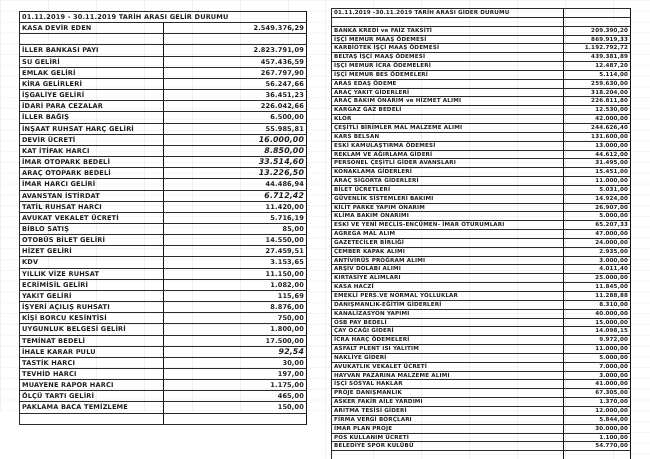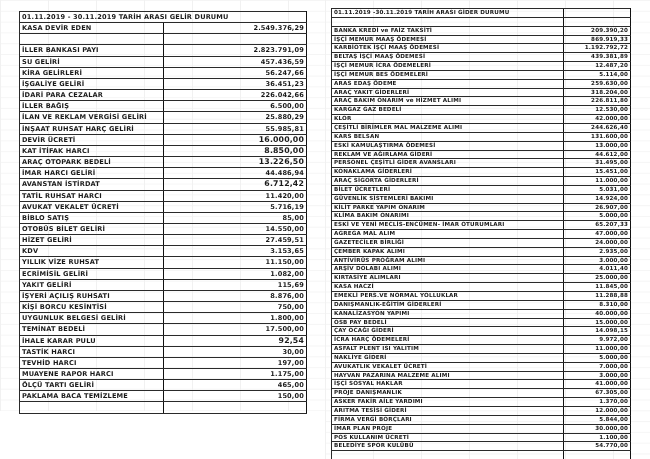--- a/index.html
+++ b/index.html
@@ -17,21 +17,21 @@
   .tbl-right { left: 6px; top: 8px; width: 300px; }
   td { padding: 0 2px; font-weight: bold; white-space: nowrap; overflow: hidden;
        border-bottom: 1px solid #2a2a2a; font-size: 6.6px; letter-spacing: 0.15px; }
   .tbl-left td { height: 10.15px; line-height: 10.15px; }
   .tbl-right td { height: 7.85px; line-height: 7.85px; font-size: 5.6px; }
   td.lbl { border-left: 1px solid #2a2a2a; }
   td.val { text-align: right; border-left: 1.6px solid #111; border-right: 1.6px solid #111; }
   tr.hdr td { border-top: 1px solid #2a2a2a; }
   .tbl-left td.val { width: 78px; }
   .tbl-right td.val { width: 62px; }
-  .tbl-left tr.big td.val { font-size: 7.8px; }
+  .tbl-left tr.big td.val { font-size: 7.8px; font-style: italic; }
   tr.blank td { color: transparent; }
 </style>
 </head>
 <body>
 
 <div class="sheet sheet-left">
   <div class="grid-bg"></div>
   <table class="tbl-left">
     <tbody id="income-body">
       <tr class="hdr">
@@ -47,50 +47,54 @@
       </tr>
     <tr>
           <td class="lbl">İLLER BANKASI PAYI</td>
           <td class="val">2.823.791,09</td>
         </tr>
         <tr>
           <td class="lbl">SU GELİRİ</td>
           <td class="val">457.436,59</td>
         </tr>
         <tr>
+          <td class="lbl">EMLAK GELİRİ</td>
+          <td class="val">267.797,90</td>
+        </tr>
+        <tr>
           <td class="lbl">KİRA GELİRLERİ</td>
           <td class="val">56.247,66</td>
         </tr>
         <tr>
           <td class="lbl">İŞGALİYE GELİRİ</td>
           <td class="val">36.451,23</td>
         </tr>
         <tr>
           <td class="lbl">İDARİ PARA  CEZALAR</td>
           <td class="val">226.042,66</td>
         </tr>
         <tr>
           <td class="lbl">İLLER BAĞIŞ</td>
           <td class="val">6.500,00</td>
         </tr>
         <tr>
-          <td class="lbl">İLAN VE REKLAM VERGİSİ GELİRİ</td>
-          <td class="val">25.880,29</td>
-        </tr>
-        <tr>
           <td class="lbl">İNŞAAT RUHSAT HARÇ GELİRİ</td>
           <td class="val">55.985,81</td>
         </tr>
         <tr class="big">
           <td class="lbl">DEVİR ÜCRETİ</td>
           <td class="val">16.000,00</td>
         </tr>
         <tr class="big">
           <td class="lbl">KAT İTİFAK HARCI</td>
           <td class="val">8.850,00</td>
+        </tr>
+        <tr class="big">
+          <td class="lbl">İMAR OTOPARK BEDELİ</td>
+          <td class="val">33.514,60</td>
         </tr>
         <tr class="big">
           <td class="lbl">ARAÇ OTOPARK BEDELİ</td>
           <td class="val">13.226,50</td>
         </tr>
         <tr>
           <td class="lbl">İMAR HARCI GELİRİ</td>
           <td class="val">44.486,94</td>
         </tr>
         <tr class="big">

